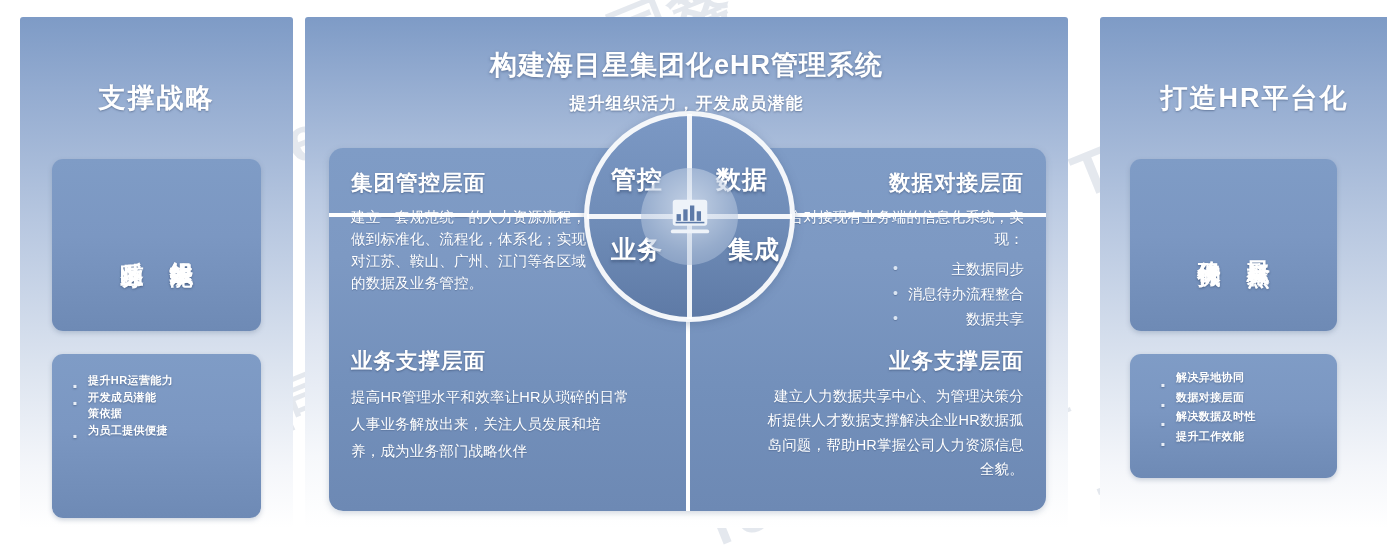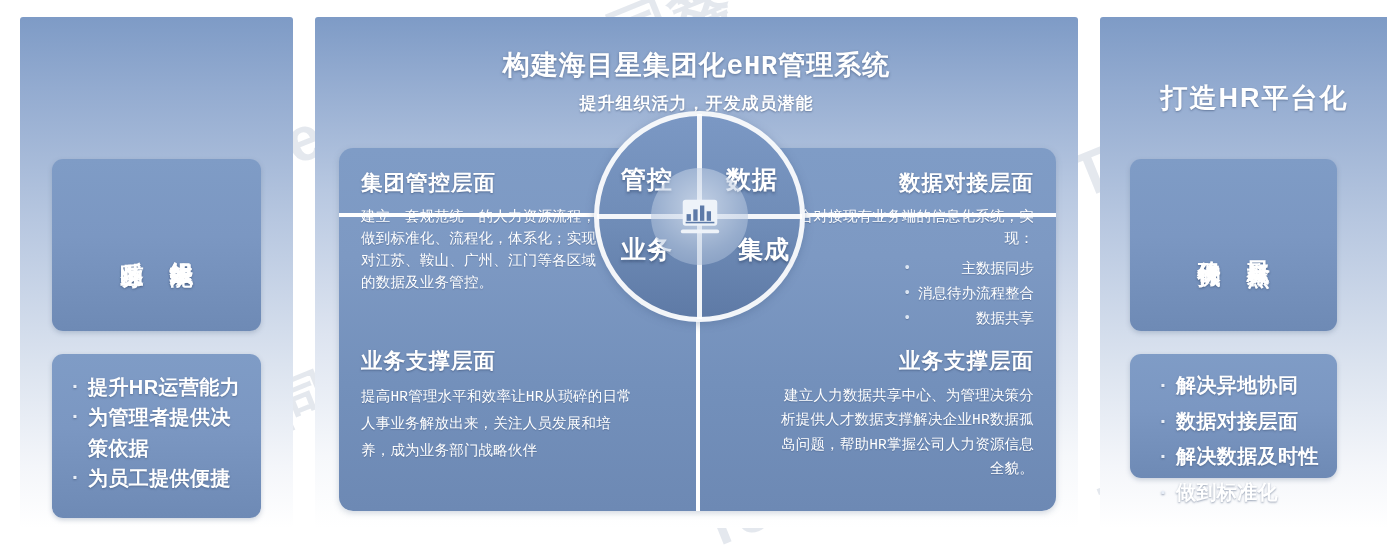--- a/index.html
+++ b/index.html
@@ -16,21 +16,21 @@
   .wm{position:absolute;pointer-events:none;color:rgba(120,140,170,.20);
       font-weight:bold;font-size:62px;letter-spacing:2px;
       transform:rotate(-22deg);white-space:nowrap;user-select:none;}
 
   
   .panel{position:absolute;border-radius:3px;overflow:hidden;}
   .panel.side{background:linear-gradient(180deg,#7e9bc6 0%,#93abd0 14%,#b7c7e0 40%,#dbe3ef 68%,#f4f6fa 88%,#ffffff 100%);}
   .panel.center{background:linear-gradient(180deg,#7e9bc6 0%,#93abd0 12%,#b8c8e1 34%,#dde4f0 62%,#f6f8fb 86%,#ffffff 100%);}
 
   #left-panel  {left:20px; top:17px; width:273px;height:511px;}
-  #center-panel{left:315px;top:17px; width:763px;height:511px;font-family:Liberation Mono, monospace;}
+  #center-panel{left:305px;top:17px; width:763px;height:511px;}
   #right-panel {left:1100px;top:17px;width:268px;height:511px;padding-left:41px;}
 
   
   .side-title{position:absolute;left:0;right:0;text-align:center;
     color:#fff;font-weight:bold;font-size:27px;letter-spacing:2px;
     text-shadow:0 1px 2px rgba(60,80,115,.55);}
   #left-panel .side-title{top:63px;}
   #right-panel .side-title{top:63px;}
 
   .center-title{position:absolute;left:0;right:0;text-align:center;
@@ -53,21 +53,21 @@
   .vstack{position:absolute;left:0;right:0;top:0;bottom:0;
     display:flex;flex-direction:row-reverse;justify-content:center;
     align-items:center;gap:22px;}
   .vcol{writing-mode:vertical-rl;text-orientation:upright;
     color:#fff;font-weight:bold;font-size:23px;line-height:1.18;
     letter-spacing:1px;text-shadow:0 1px 2px rgba(55,75,110,.5);}
 
   
   .side-bullets{position:absolute;left:14px;right:10px;top:18px;
     list-style:none;margin:0;padding:0;}
-  .side-bullets li{color:#fff;font-weight:bold;font-size:20px;
+  .side-bullets li{color:#fff;font-weight:bold;font-size:11px;
     line-height:1.52;letter-spacing:.4px;position:relative;
     padding-left:22px;text-shadow:0 1px 2px rgba(55,75,110,.5);}
   .side-bullets li::before{content:"·";position:absolute;left:6px;top:-2px;
     font-size:21px;font-weight:bold;color:#e8eef7;}
   .side-bullets li.cont{padding-left:22px;}
   .side-bullets li.cont::before{content:"";}
   #right-card-bullets .side-bullets{left:24px;top:14px;}
   #right-card-bullets .side-bullets li{line-height:1.78;}
 
   
@@ -135,32 +135,33 @@
 
   <div class="wm" style="left:40px;top:120px;">Tongxine同鑫</div>
   <div class="wm" style="left:30px;top:400px;font-size:54px;">Tongxine同鑫</div>
   <div class="wm" style="left:330px;top:30px;">Tongxine同鑫</div>
   <div class="wm" style="left:690px;top:420px;font-size:58px;">Tongxine同鑫</div>
   <div class="wm" style="left:1060px;top:60px;">Tongxine同鑫</div>
   <div class="wm" style="left:1090px;top:400px;font-size:56px;">Tongxine同鑫</div>
 
   <div class="panel side" id="left-panel">
 
+    <div class="side-title">支撑战略</div>
 
     <div class="side-card" id="left-card-vertical">
       <div class="vstack">
         <div class="vcol">组织效能</div>
         <div class="vcol">反哺业务</div>
       </div>
     </div>
 
     <div class="side-card" id="left-card-bullets">
       <ul class="side-bullets" id="left-bullets">
           <li>提升HR运营能力</li>
-          <li>为管理者提供决</li>
+          <li>开发成员潜能</li>
           <li class="cont">策依据</li>
           <li>为员工提供便捷</li>
         </ul>
     </div>
 
   </div>
 
   <div class="panel center" id="center-panel">
 
     <div class="center-title">构建海目星集团化eHR管理系统</div>
@@ -228,19 +229,19 @@
         <div class="vcol">目标聚焦</div>
         <div class="vcol">确保执行</div>
       </div>
     </div>
 
     <div class="side-card" id="right-card-bullets">
       <ul class="side-bullets" id="right-bullets">
           <li>解决异地协同</li>
           <li>数据对接层面</li>
           <li>解决数据及时性</li>
-          <li>做到标准化</li>
+          <li>提升工作效能</li>
         </ul>
     </div>
 
   </div>
 
 </div>
 
 </body></html>

